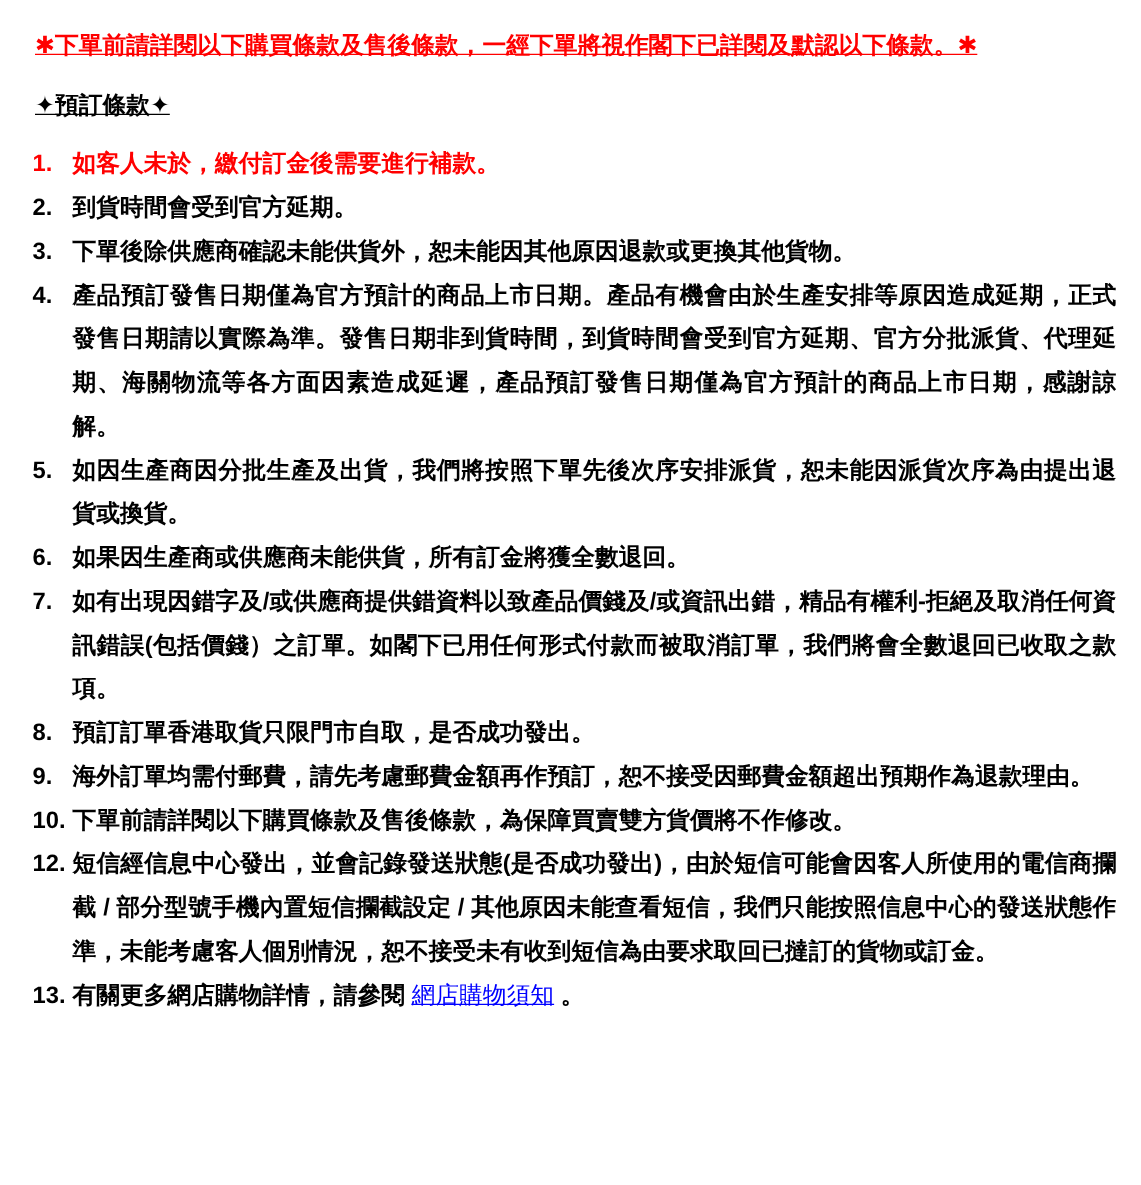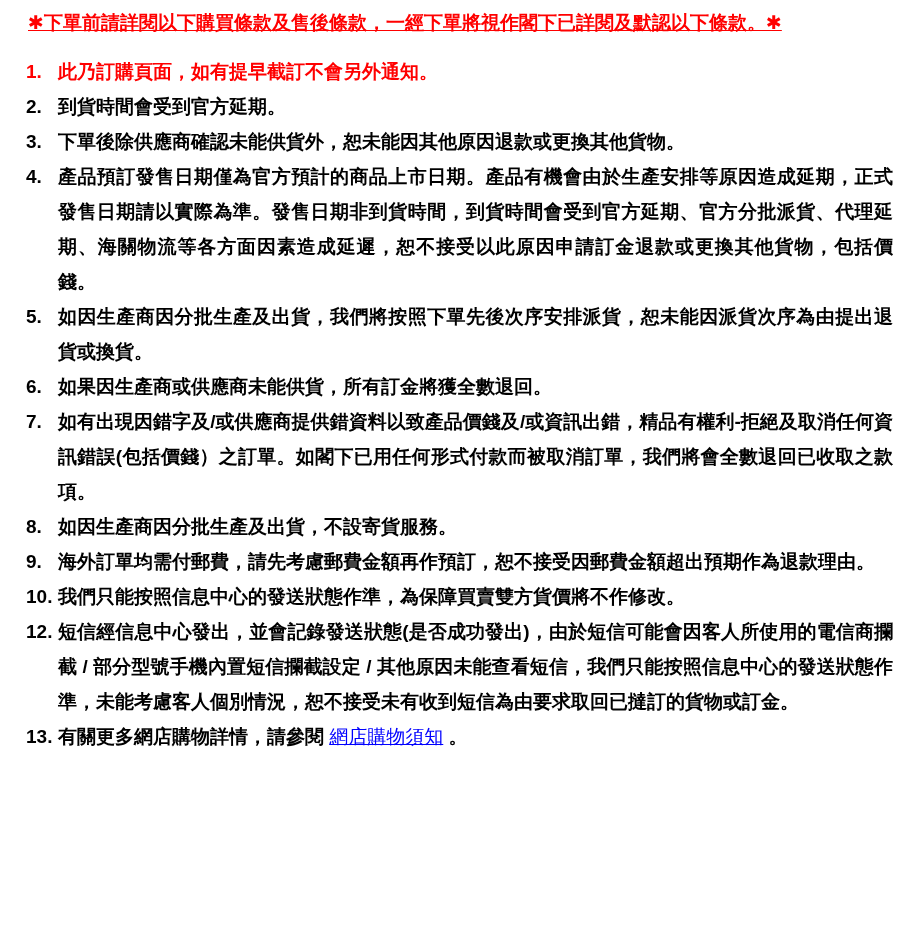--- a/index.html
+++ b/index.html
@@ -9,21 +9,21 @@
   }
   body {
     width: 913px;
     min-height: 948px;
     font-family: "Liberation Sans", "DejaVu Sans", sans-serif;
     font-weight: bold;
     color: #000000;
     box-sizing: border-box;
   }
   .doc {
-    padding: 2px 20px 12px 26px;
+    padding: 16px 20px 12px 26px;
     box-sizing: border-box;
   }
   .title {
     color: var(--red, #ff0000);
     font-size: 19px;
     line-height: 34px;
     font-weight: bold;
     text-decoration: underline;
     margin: 4px 0 14px 2px;
   }
@@ -62,60 +62,61 @@
     text-decoration: underline;
     font-weight: normal;
     cursor: pointer;
   }
 </style>
 </head>
 <body>
 
 <div class="doc">
   <h1 class="title">✱下單前請詳閱以下購買條款及售後條款，一經下單將視作閣下已詳閱及默認以下條款。✱</h1>
+  <h2 class="section">✦預訂條款✦</h2>
   <ol class="terms" id="terms-list">
       <li class="term-item red">
         <span class="num">1.</span>
-        <span class="text"><span>此乃訂購頁面，如有提早截訂不會另外通知。</span></span>
+        <span class="text"><span>如客人未於，繳付訂金後需要進行補款。</span></span>
       </li>
       <li class="term-item">
         <span class="num">2.</span>
         <span class="text"><span>到貨時間會受到官方延期。</span></span>
       </li>
       <li class="term-item">
         <span class="num">3.</span>
         <span class="text"><span>下單後除供應商確認未能供貨外，恕未能因其他原因退款或更換其他貨物。</span></span>
       </li>
       <li class="term-item">
         <span class="num">4.</span>
-        <span class="text"><span>產品預訂發售日期僅為官方預計的商品上市日期。產品有機會由於生產安排等原因造成延期，正式發售日期請以實際為準。發售日期非到貨時間，到貨時間會受到官方延期、官方分批派貨、代理延期、海關物流等各方面因素造成延遲，恕不接受以此原因申請訂金退款或更換其他貨物，包括價錢。</span></span>
+        <span class="text"><span>產品預訂發售日期僅為官方預計的商品上市日期。產品有機會由於生產安排等原因造成延期，正式發售日期請以實際為準。發售日期非到貨時間，到貨時間會受到官方延期、官方分批派貨、代理延期、海關物流等各方面因素造成延遲，產品預訂發售日期僅為官方預計的商品上市日期，感謝諒解。</span></span>
       </li>
       <li class="term-item">
         <span class="num">5.</span>
         <span class="text"><span>如因生產商因分批生產及出貨，我們將按照下單先後次序安排派貨，恕未能因派貨次序為由提出退貨或換貨。</span></span>
       </li>
       <li class="term-item">
         <span class="num">6.</span>
         <span class="text"><span>如果因生產商或供應商未能供貨，所有訂金將獲全數退回。</span></span>
       </li>
       <li class="term-item">
         <span class="num">7.</span>
         <span class="text"><span>如有出現因錯字及/或供應商提供錯資料以致產品價錢及/或資訊出錯，精品有權利-拒絕及取消任何資訊錯誤(包括價錢）之訂單。如閣下已用任何形式付款而被取消訂單，我們將會全數退回已收取之款項。</span></span>
       </li>
       <li class="term-item">
         <span class="num">8.</span>
-        <span class="text"><span>如因生產商因分批生產及出貨，不設寄貨服務。</span></span>
+        <span class="text"><span>預訂訂單香港取貨只限門市自取，是否成功發出。</span></span>
       </li>
       <li class="term-item">
         <span class="num">9.</span>
         <span class="text"><span>海外訂單均需付郵費，請先考慮郵費金額再作預訂，恕不接受因郵費金額超出預期作為退款理由。</span></span>
       </li>
       <li class="term-item">
         <span class="num">10.</span>
-        <span class="text"><span>我們只能按照信息中心的發送狀態作準，為保障買賣雙方貨價將不作修改。</span></span>
+        <span class="text"><span>下單前請詳閱以下購買條款及售後條款，為保障買賣雙方貨價將不作修改。</span></span>
       </li>
       <li class="term-item">
         <span class="num">12.</span>
         <span class="text"><span>短信經信息中心發出，並會記錄發送狀態(是否成功發出)，由於短信可能會因客人所使用的電信商攔截 / 部分型號手機內置短信攔截設定 / 其他原因未能查看短信，我們只能按照信息中心的發送狀態作準，未能考慮客人個別情況，恕不接受未有收到短信為由要求取回已撻訂的貨物或訂金。</span></span>
       </li>
       <li class="term-item">
         <span class="num">13.</span>
         <span class="text"><span>有關更多網店購物詳情，請參閱 </span><a class="link" href="#">網店購物須知</a><span> 。</span></span>
       </li>
     </ol>

